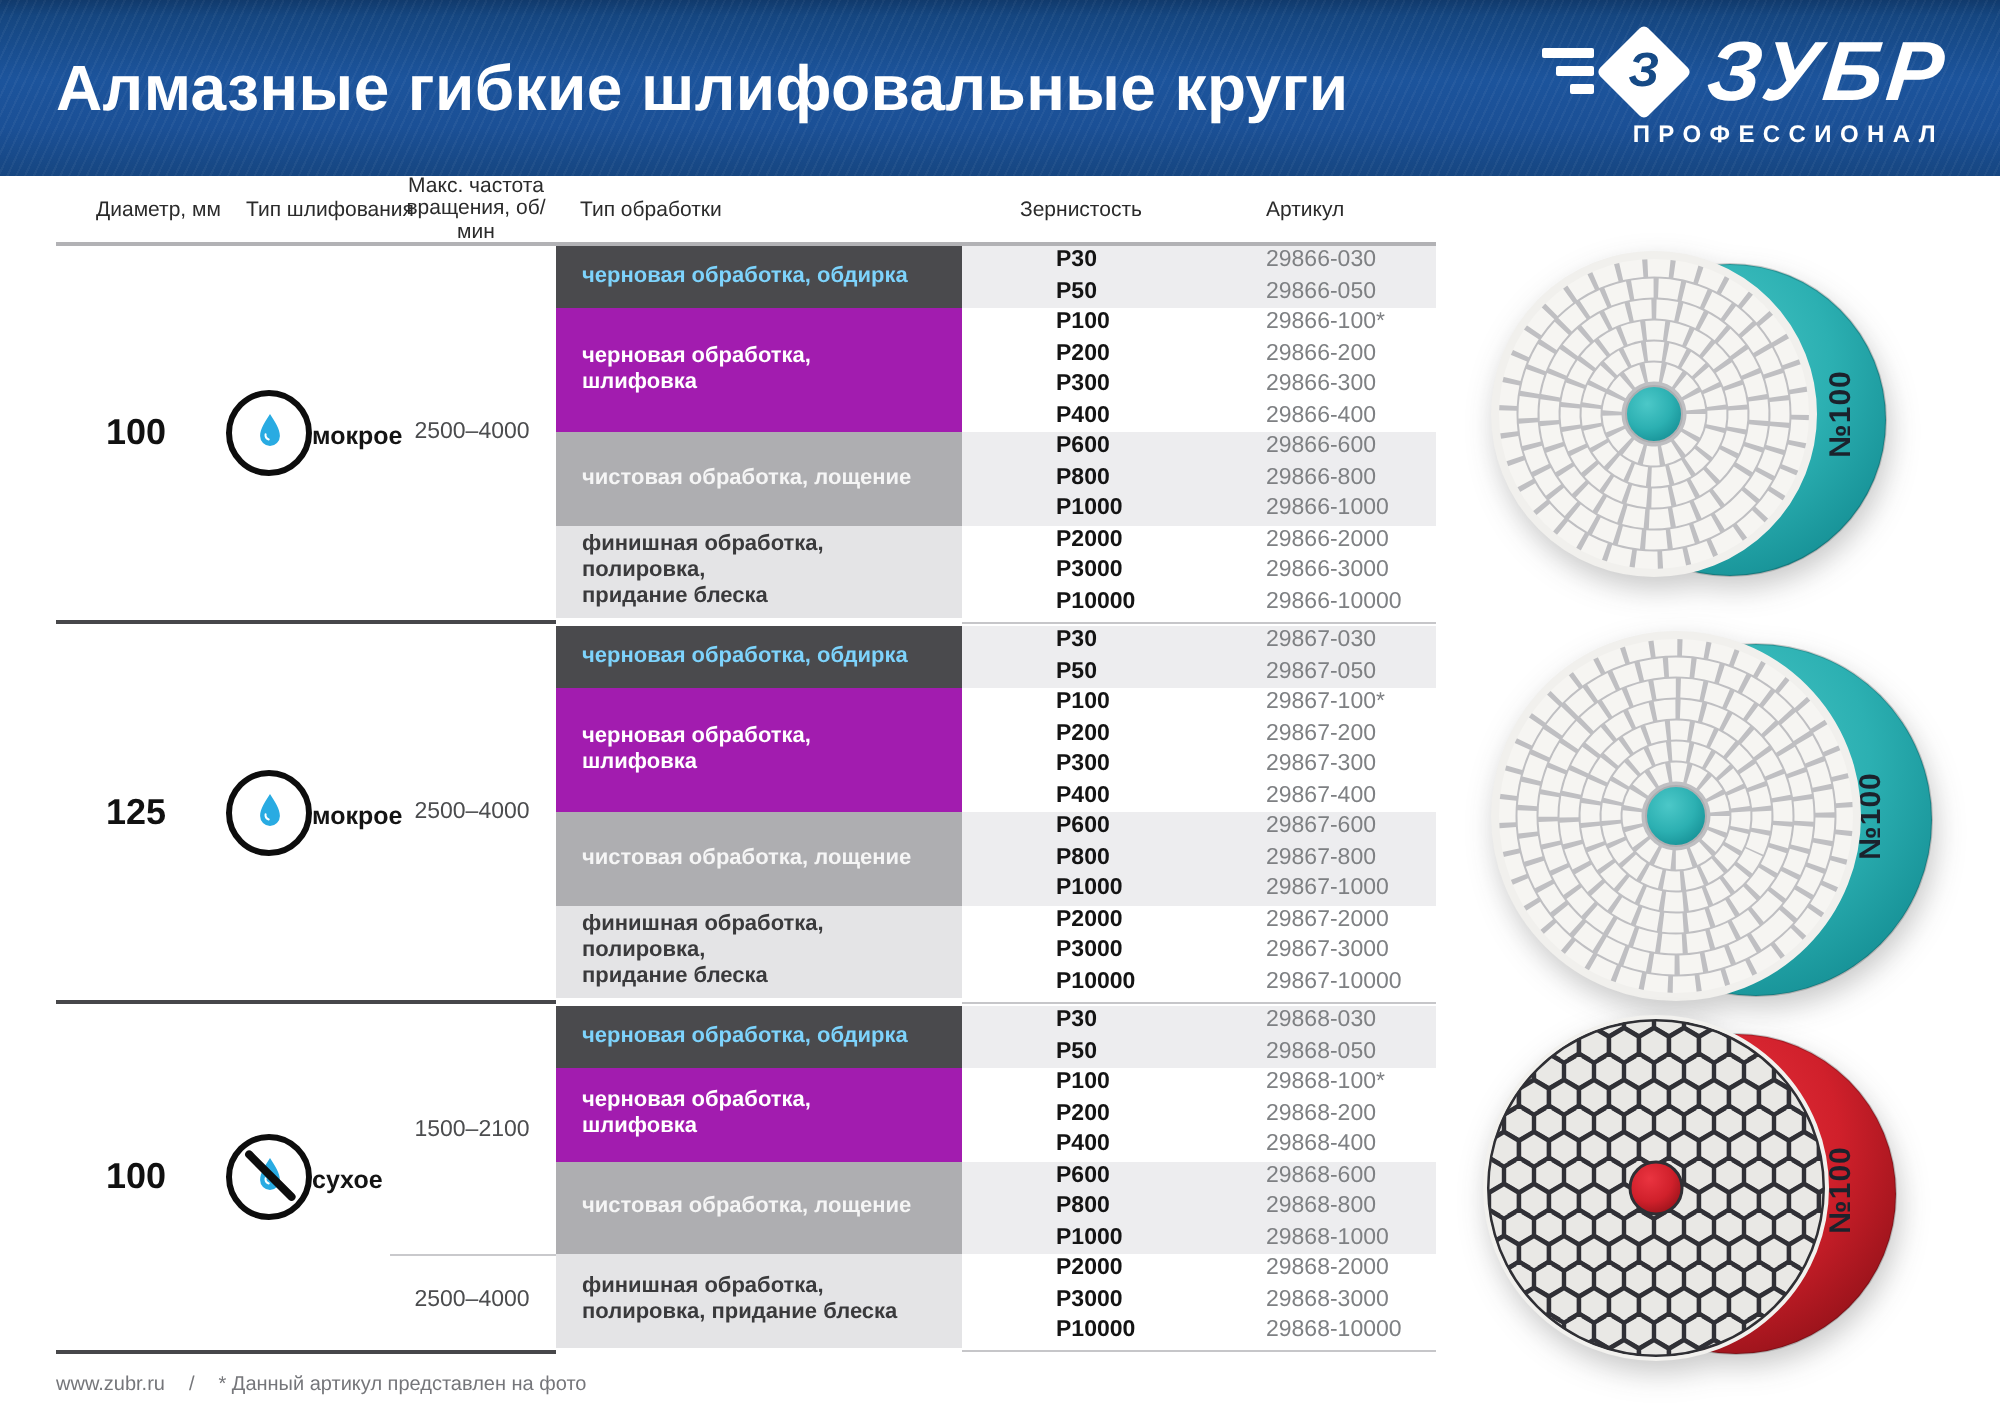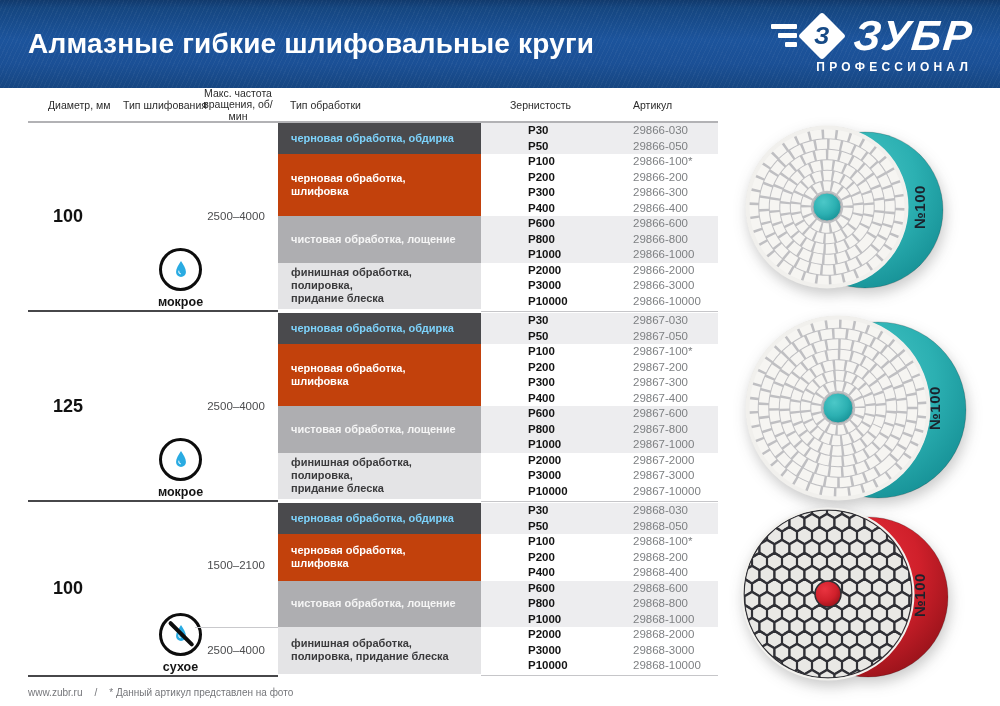--- a/index.html
+++ b/index.html
@@ -5,21 +5,21 @@
   html,body{margin:0;padding:0;}
   body{width:1000px;height:706px;background:#fff;font-family:"Liberation Sans",sans-serif;overflow:hidden;}
   .page{position:relative;width:1000px;height:706px;}
 
   
   .banner{height:88px;box-sizing:border-box;display:flex;align-items:center;justify-content:space-between;
     padding:0 26px 0 28px;position:relative;overflow:hidden;
     background:linear-gradient(180deg,#113a6c 0%,#154680 9%,#1c549c 45%,#1b5096 72%,#164681 100%);}
   .banner::after{content:'';position:absolute;inset:0;
     background:repeating-linear-gradient(115deg,rgba(255,255,255,.045) 0 1px,transparent 1px 4px);pointer-events:none;}
-  .banner h1{margin:0;color:#fff;font-size:28px;font-weight:bold;letter-spacing:.2px;position:relative;z-index:1;}
+  .banner h1{margin:0;color:#fff;font-size:32px;font-weight:bold;letter-spacing:.2px;position:relative;z-index:1;}
   .logo{display:flex;flex-direction:column;align-items:flex-end;position:relative;z-index:1;}
   .logo-top{display:flex;align-items:center;}
   .speed{display:flex;flex-direction:column;align-items:flex-end;margin-right:8px;gap:4px;}
   .speed i{display:block;height:5px;background:#fff;border-radius:1px;}
   .speed i:nth-child(1){width:26px}.speed i:nth-child(2){width:19px}.speed i:nth-child(3){width:12px}
   .diamond{width:34px;height:34px;background:#fff;transform:rotate(45deg);display:flex;align-items:center;justify-content:center;border-radius:3px;}
   .diamond b{transform:rotate(-45deg);font-size:24px;font-weight:bold;font-style:italic;color:#164a86;}
   .brand{margin-left:15px;color:#fff;font-size:42px;font-weight:bold;font-style:italic;letter-spacing:2px;line-height:1;transform:skewX(-6deg);}
   .brand-sub{color:#fff;font-size:12px;font-weight:bold;letter-spacing:4.2px;margin-top:3px;margin-right:2px;}
 
@@ -28,35 +28,35 @@
   .ch{position:absolute;top:50%;transform:translateY(-50%);font-size:10.5px;color:#2b2b2b;white-space:nowrap;}
   .ch1{left:20px}.ch2{left:95px}
   .ch3{left:170px;width:80px;text-align:center;white-space:pre-line;line-height:11.5px;}
   .ch4{left:262px}.ch5{left:482px}.ch6{left:605px}
 
   
   .tbl{position:relative;margin-left:28px;width:690px;}
   .group{position:relative;}
   .cell-dia{position:absolute;left:0;top:0;bottom:0;width:80px;display:flex;align-items:center;justify-content:center;
     font-weight:bold;font-size:18px;color:#111;}
-  .cell-icon{position:absolute;left:85px;width:135px;top:0;bottom:0;display:flex;flex-direction:column;align-items:center;justify-content:flex-end;}
+  .cell-icon{position:absolute;left:85px;width:135px;top:0;bottom:0;display:flex;align-items:center;justify-content:flex-start;}
   .gcircle{position:relative;width:37px;height:37px;border:3px solid #0d0d0d;border-radius:50%;background:#fff;
     display:flex;align-items:center;justify-content:center;}
   .gcircle svg{width:22px;height:22px;}
   .slash{position:absolute;width:3.5px;height:34px;left:50%;top:50%;transform:translate(-50%,-50%) rotate(-45deg);
     background:#0d0d0d;border-radius:2px;}
   .glabel{margin-top:4px;font-weight:bold;font-size:12.5px;color:#141414;}
   .cell-freq{position:absolute;left:160px;width:96px;display:flex;align-items:center;justify-content:center;
     font-size:11.5px;color:#4b4c4e;}
   .freq-divider{position:absolute;left:167px;width:84px;height:1px;background:#c9c9cc;}
   .blocks{position:absolute;left:250px;top:0;width:203px;}
   .block{display:flex;align-items:center;box-sizing:border-box;padding:0 18px 0 13px;}
   .block span{font-weight:bold;font-size:11px;line-height:13px;white-space:pre-line;}
   .tone-dark{background:#4a4a4d;color:#7dd3fc;}
-  .tone-medium{background:#c2410c;color:#fff;}
+  .tone-medium{background:#a21caf;color:#fff;}
   .tone-light{background:#aeaeb1;color:#f5f5f5;}
   .tone-lightest{background:#e4e4e6;color:#3a3a3c;}
   .grits{position:absolute;left:453px;top:0;width:237px;}
   .band.shaded{background:#ededef;}
   .grit-row{position:relative;height:15.5px;line-height:15.5px;font-size:11.5px;}
   .grit{position:absolute;left:47px;font-weight:bold;color:#141414;}
   .article{position:absolute;left:152px;color:#7e8083;}
   .sep{position:relative;height:4px;}
   .sep .sd{position:absolute;left:0;top:1px;width:250px;height:2px;background:#47474a;}
   .sep .sl{position:absolute;left:453px;top:1.5px;width:237px;height:1px;background:#c6c6c9;}

